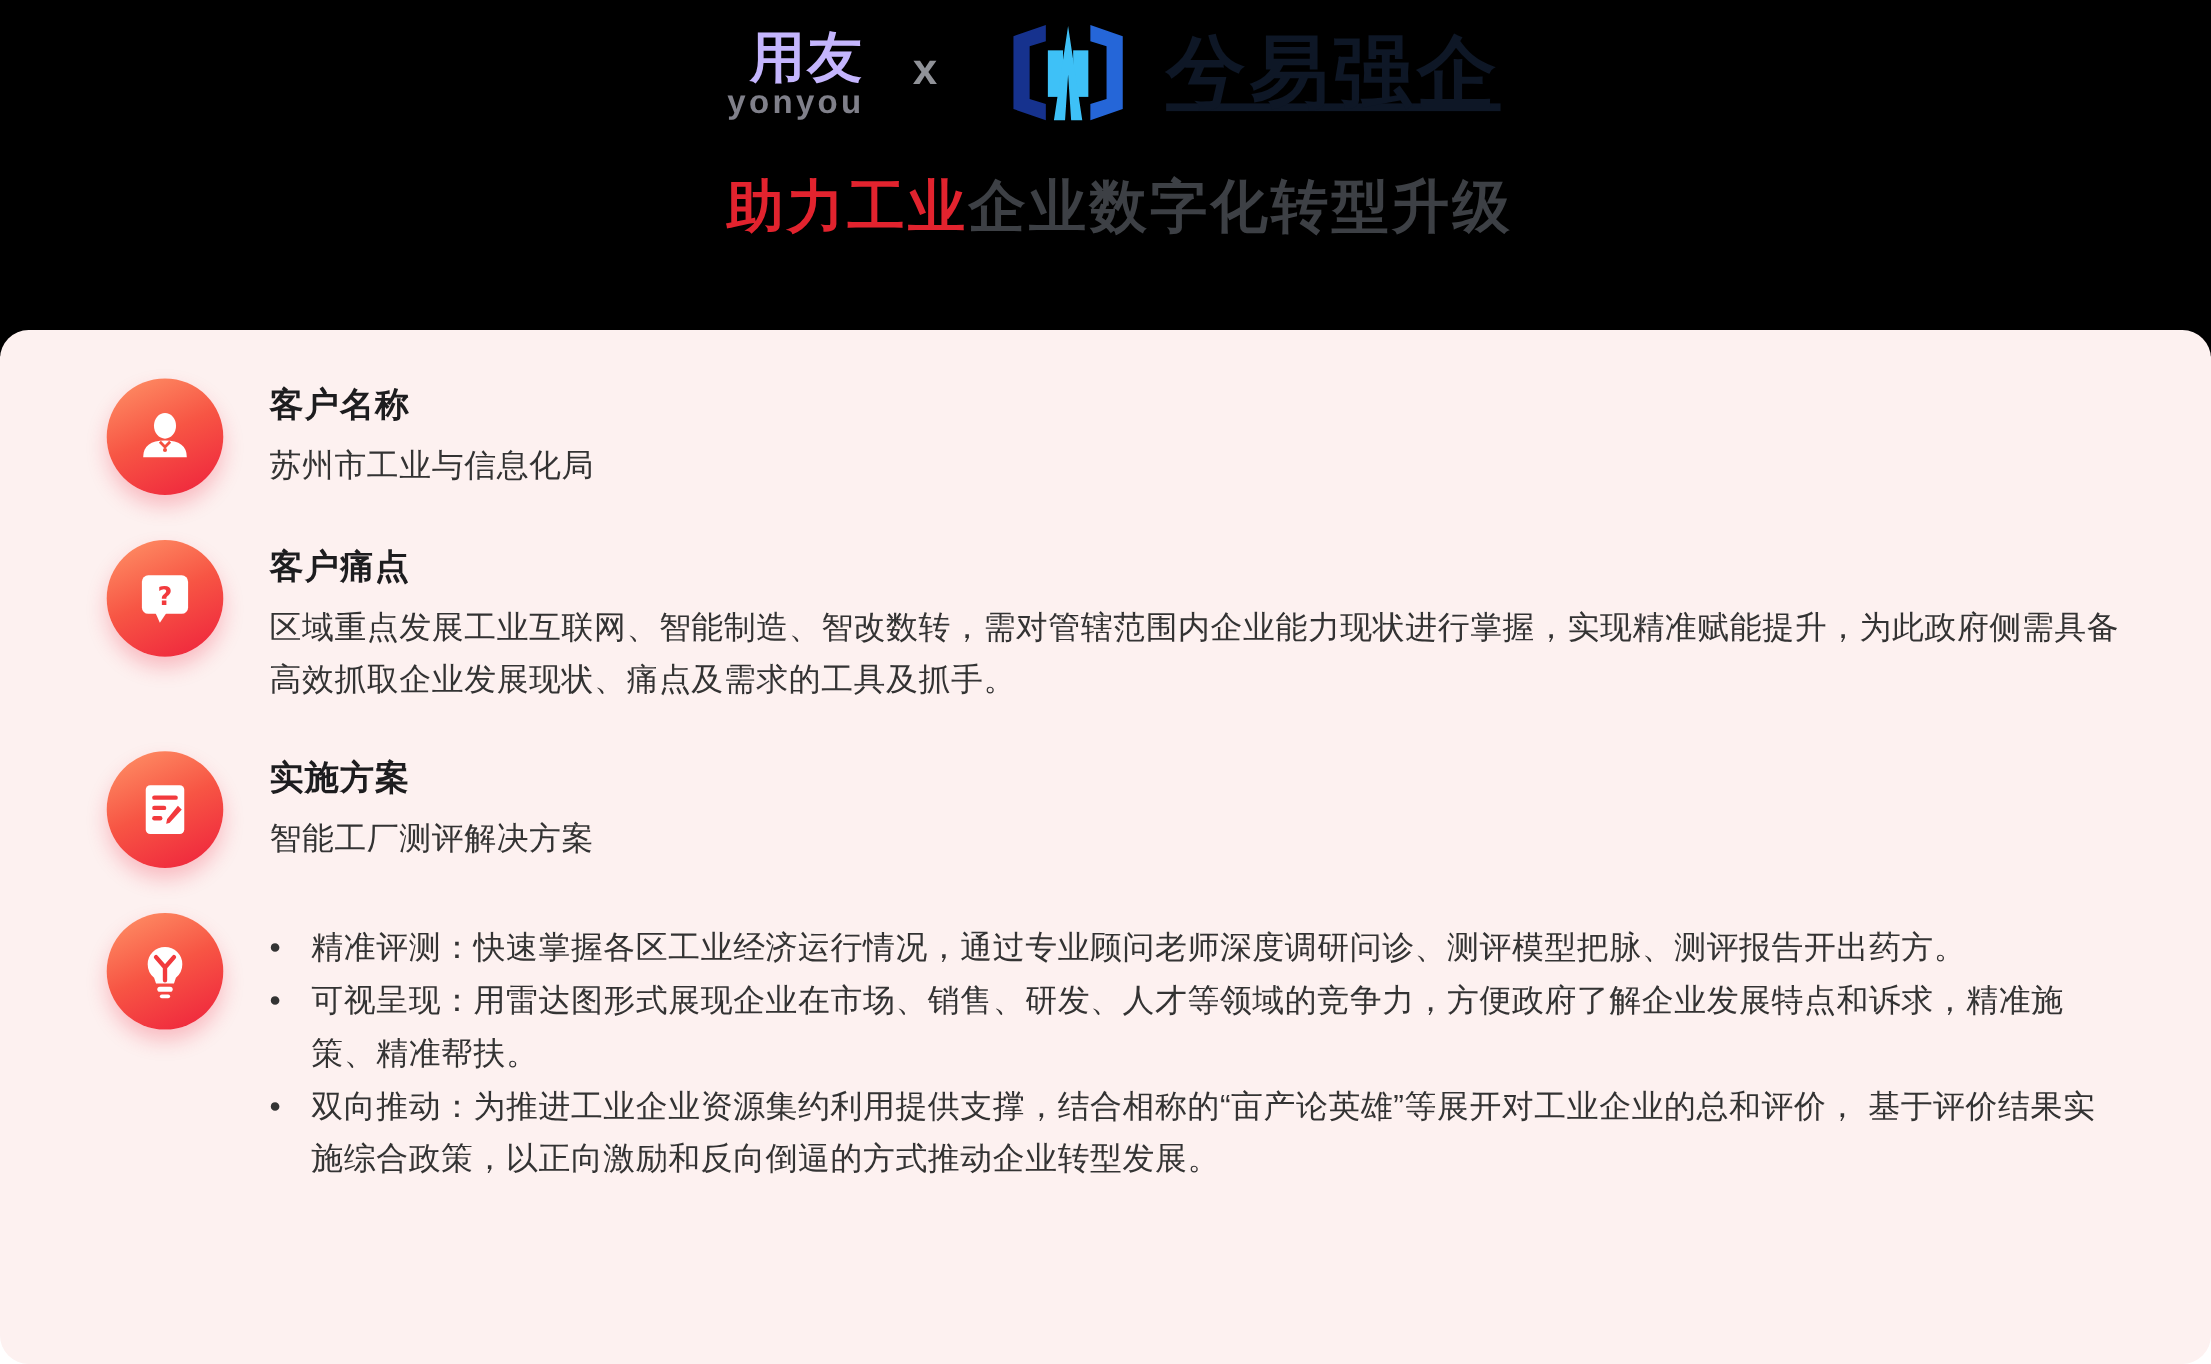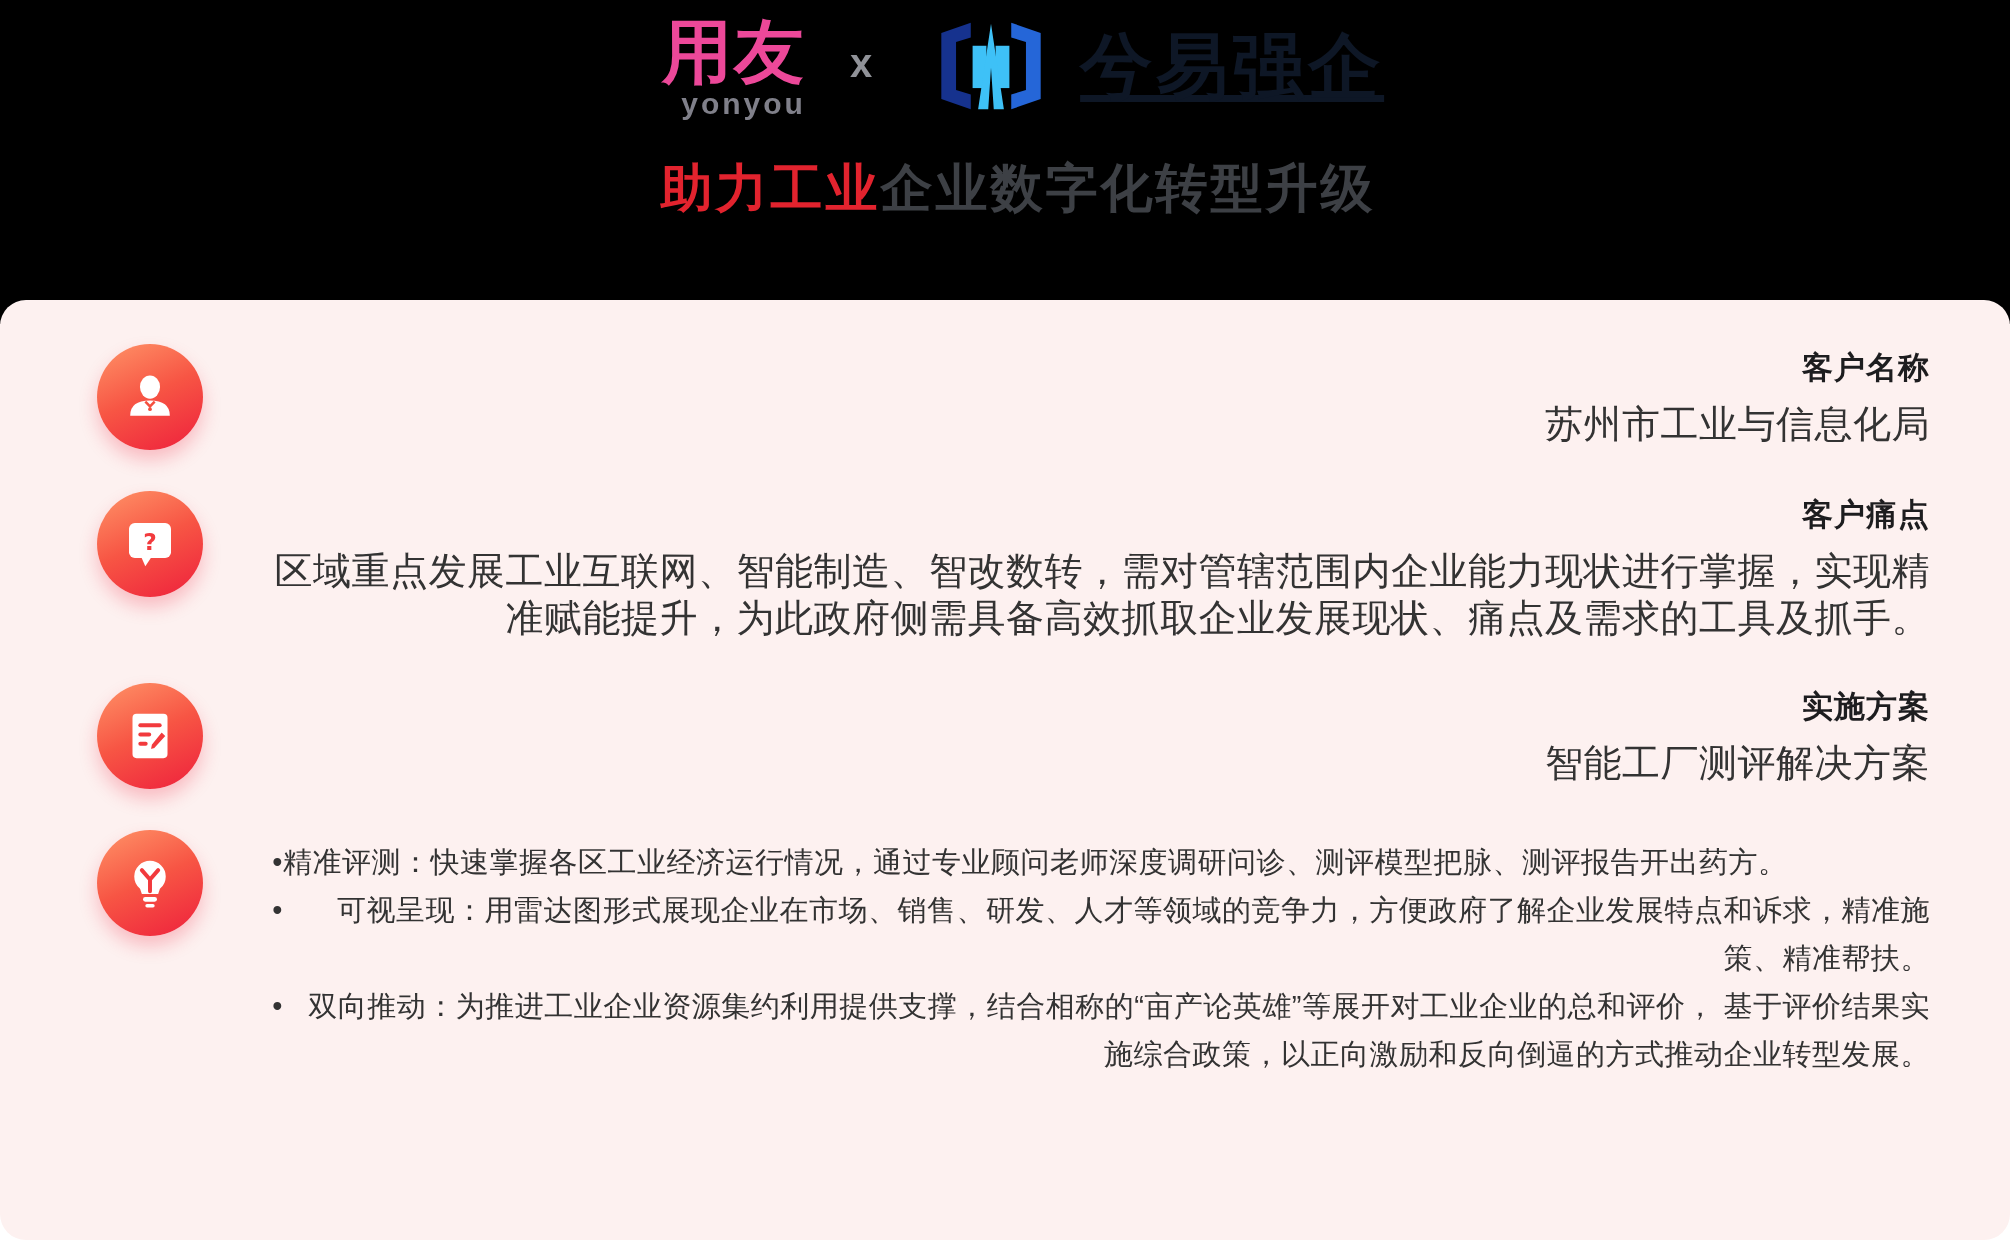--- a/index.html
+++ b/index.html
@@ -16,21 +16,21 @@
     position:absolute; left:0; top:0; width:2010px; height:324px;
     background:#000000;
     display:flex; flex-direction:column; align-items:center;
   }
   .logo-row {
     margin-top:18px; height:100px;
     display:flex; align-items:center; justify-content:center;
   }
   .logo-yonyou { display:flex; flex-direction:column; align-items:flex-end; }
   .logo-yonyou .zh {
-    color:#ec4899; font-size:70px; font-weight:bold; line-height:1; letter-spacing:2px;margin-left:36px;
+    color:#c4b5fd; font-size:50px; font-weight:bold; line-height:1; letter-spacing:2px;margin-left:36px;
   }
   .logo-yonyou .en {
     color:#80808a; font-size:30px; font-weight:bold; letter-spacing:3px; margin-top:2px; line-height:1;
   }
   .logo-x {
     color:#909298; font-size:40px; font-weight:bold; margin:0 44px 10px 44px; line-height:1;
   }
   .logo-mark { width:150px; height:92px; margin-bottom:4px; }
   .logo-xiyi {
     color:#0e1726; font-size:72px; font-weight:bold; letter-spacing:4px;
@@ -53,27 +53,27 @@
     display:flex; align-items:flex-start; margin-bottom:49px;
   }
   .icon-circle {
     flex:0 0 106px; width:106px; height:106px; border-radius:50%;
     background:linear-gradient(155deg,#ff9468 0%,#f75544 48%,#ee203c 100%);
     box-shadow:0 10px 18px rgba(238,32,60,0.25);
     display:flex; align-items:center; justify-content:center;
     margin-top:-8px; margin-right:42px;
   }
   .icon-circle svg { width:56px; height:56px; display:block; }
-  .sec-text { flex:1 1 auto; max-width:1700px;text-align:right; }
+  .sec-text { flex:1 1 auto; max-width:1700px; }
   .sec-title {
     font-size:31px; font-weight:bold; color:#1d1d1f; line-height:1; margin-bottom:18px;
     letter-spacing:1px;
   }
   .sec-body {
-    font-size:38px; color:#333333; line-height:47px; letter-spacing:0.5px;
+    font-size:29px; color:#333333; line-height:47px; letter-spacing:0.5px;
   }
   .bullets { list-style:none; }
   .bullets li {
     display:flex; font-size:29px; color:#333333; line-height:48px; letter-spacing:0.5px;
   }
   .bullets .dot {
     flex:0 0 38px; color:#333333; font-size:29px;
   }
 </style>
 </head>

